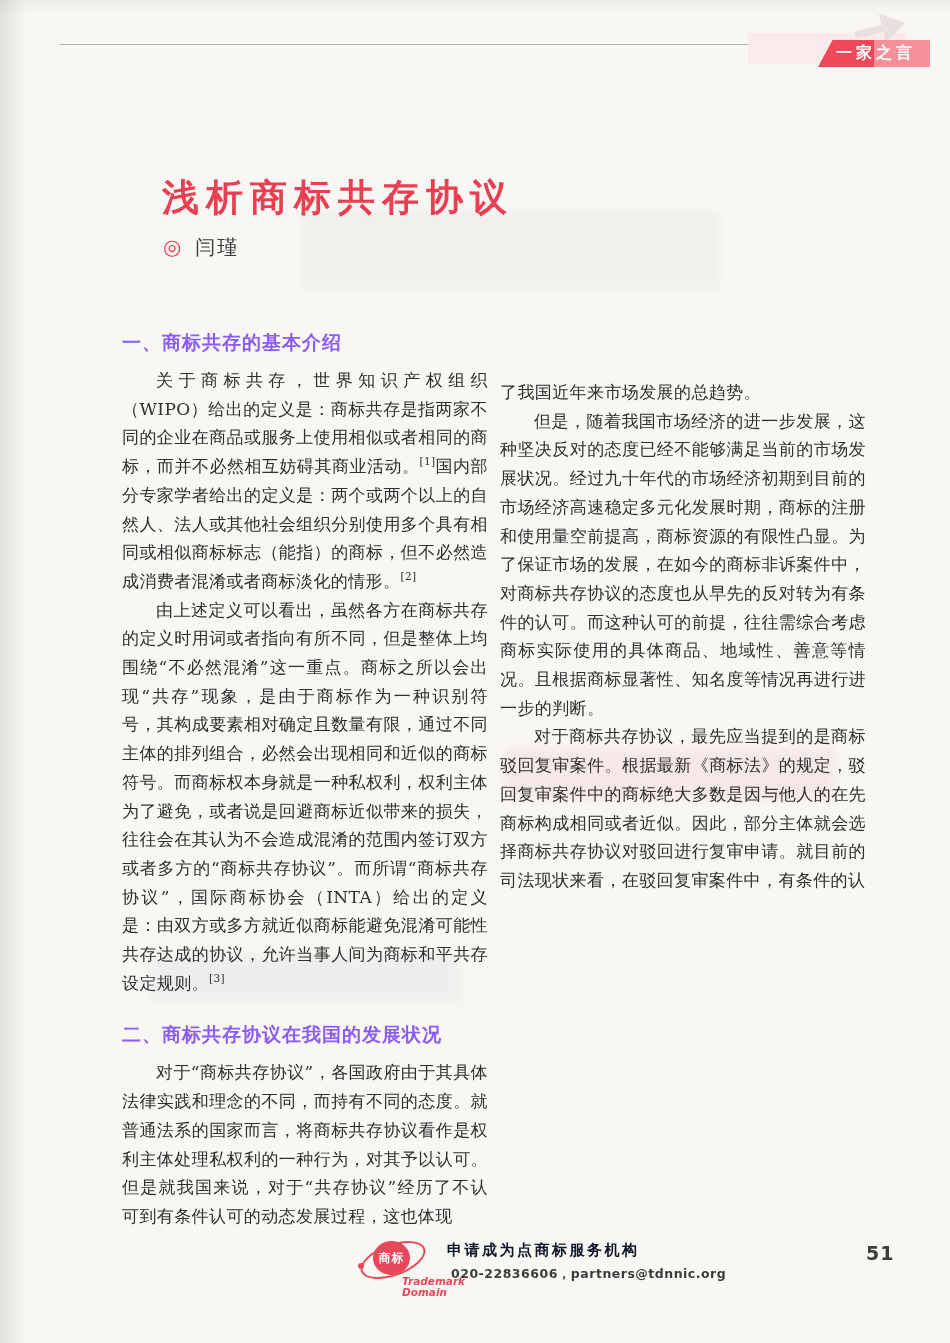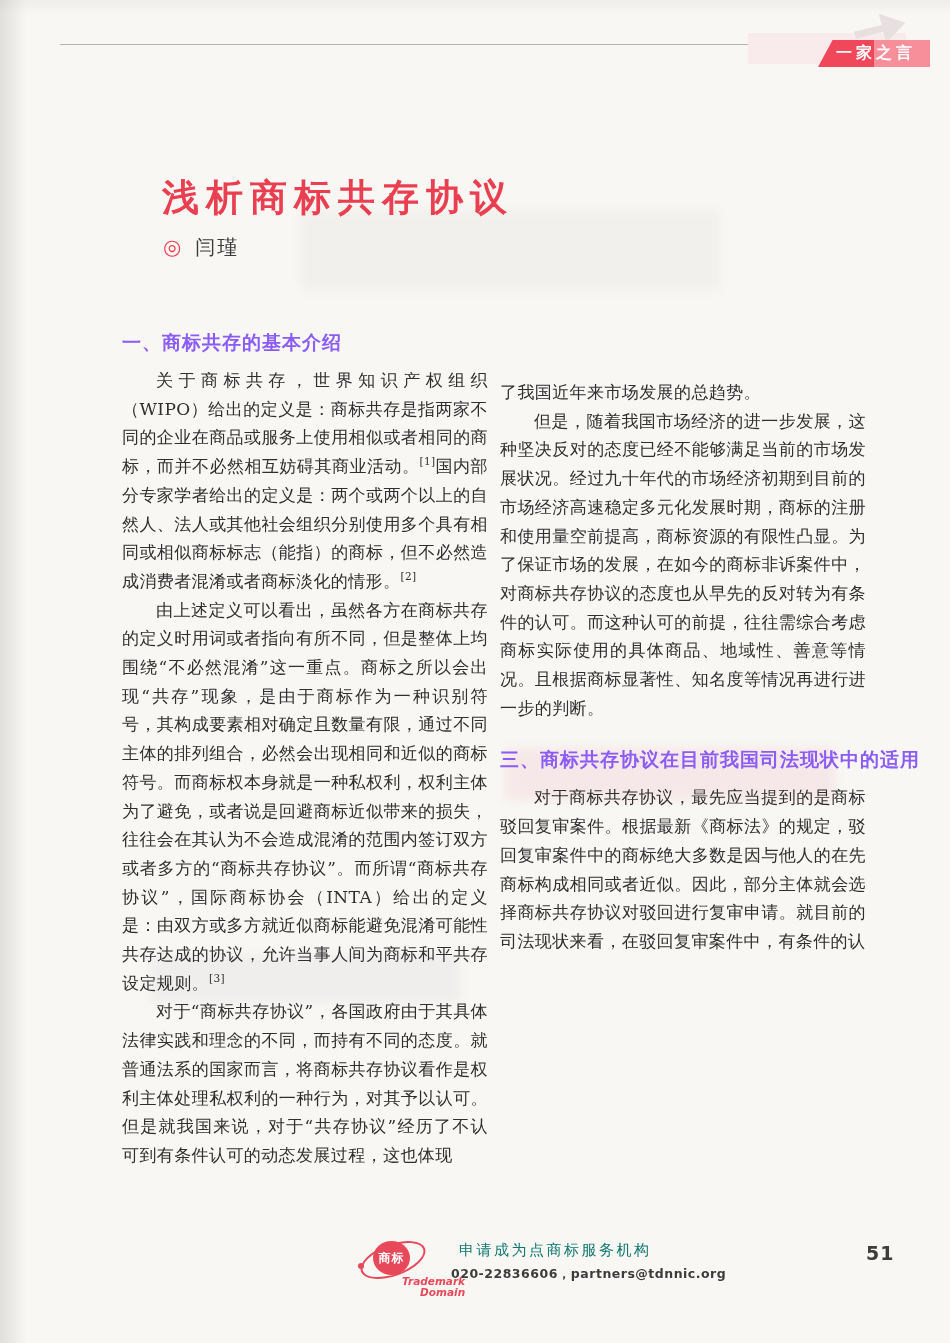--- a/index.html
+++ b/index.html
@@ -65,40 +65,40 @@
   .body-para.indent{text-indent:2em;}
   .body-para sup{font-size:.62em;line-height:0;vertical-align:super;}
 
   
   .bleed{position:absolute;pointer-events:none;filter:blur(5px);}
   .bleed-a{left:300px;top:210px;width:420px;height:80px;background:rgba(110,110,125,.05);}
   .bleed-b{left:505px;top:748px;width:330px;height:52px;background:rgba(238,110,125,.10);}
   .bleed-c{left:150px;top:955px;width:310px;height:48px;background:rgba(130,130,145,.07);}
 
   
-  .footer-logo{position:absolute;left:358px;top:1236px;width:86px;height:56px;text-align:right;}
+  .footer-logo{position:absolute;left:358px;top:1236px;width:86px;height:56px;}
   .logo-globe{
     position:absolute;left:15px;top:5px;width:37px;height:34px;background:#e8495a;border-radius:50%;
     color:#fff;font-family:"DejaVu Sans","Liberation Sans",sans-serif;font-size:12px;font-weight:bold;
     display:flex;align-items:center;justify-content:center;letter-spacing:1px;z-index:2;
   }
   .logo-orbit{
     position:absolute;left:1px;top:8px;width:64px;height:28px;
     border:2px solid #e8495a;border-radius:50%;transform:rotate(-20deg);z-index:3;
     background:transparent;
   }
   .logo-dot{position:absolute;left:0;top:27px;width:6px;height:6px;background:#e8495a;border-radius:50%;}
   .logo-en{
     position:absolute;left:44px;top:40px;color:#e8495a;z-index:4;
     font-family:"DejaVu Sans","Liberation Sans",sans-serif;
     font-style:italic;font-weight:bold;font-size:10.5px;line-height:11px;white-space:nowrap;
   }
   .footer-text{position:absolute;left:447px;top:1241px;font-family:"DejaVu Sans","Liberation Sans",sans-serif;}
   .footer-service{
-    font-size:15px;font-weight:normal;color:#0f766e;letter-spacing:2.5px;margin:0 0 6px 12px;white-space:nowrap;
+    font-size:15px;font-weight:bold;color:#0f172a;letter-spacing:2.5px;margin:0 0 6px 0;white-space:nowrap;
   }
   .footer-contact{font-size:12.5px;font-weight:bold;color:#3c3c3c;letter-spacing:.5px;margin:4px;white-space:nowrap;}
   .page-number{
     position:absolute;left:866px;top:1242px;
     font-family:"DejaVu Sans","Liberation Sans",sans-serif;
     font-size:19px;font-weight:bold;color:#3d3d3d;letter-spacing:1px;
   }
 </style>
 </head>
 <body>
@@ -116,26 +116,26 @@
 
   <h1 class="article-title">浅析商标共存协议</h1>
   <div class="author-line">
     <span class="author-mark">◎</span><span class="author-name">闫瑾</span>
   </div>
 
   <div class="col col-left">
       <h3 class="sec-heading">一、商标共存的基本介绍</h3>
       <p class="body-para indent">关于商标共存，世界知识产权组织（WIPO）给出的定义是：商标共存是指两家不同的企业在商品或服务上使用相似或者相同的商标，而并不必然相互妨碍其商业活动。<sup>[1]</sup>国内部分专家学者给出的定义是：两个或两个以上的自然人、法人或其他社会组织分别使用多个具有相同或相似商标标志（能指）的商标，但不必然造成消费者混淆或者商标淡化的情形。<sup>[2]</sup></p>
       <p class="body-para indent">由上述定义可以看出，虽然各方在商标共存的定义时用词或者指向有所不同，但是整体上均围绕“不必然混淆”这一重点。商标之所以会出现“共存”现象，是由于商标作为一种识别符号，其构成要素相对确定且数量有限，通过不同主体的排列组合，必然会出现相同和近似的商标符号。而商标权本身就是一种私权利，权利主体为了避免，或者说是回避商标近似带来的损失，往往会在其认为不会造成混淆的范围内签订双方或者多方的“商标共存协议”。而所谓“商标共存协议”，国际商标协会（INTA）给出的定义是：由双方或多方就近似商标能避免混淆可能性共存达成的协议，允许当事人间为商标和平共存设定规则。<sup>[3]</sup></p>
+      <h3 class="sec-heading">二、商标共存协议在我国的发展状况</h3>
       <p class="body-para indent">对于“商标共存协议”，各国政府由于其具体法律实践和理念的不同，而持有不同的态度。就普通法系的国家而言，将商标共存协议看作是权利主体处理私权利的一种行为，对其予以认可。但是就我国来说，对于“共存协议”经历了不认可到有条件认可的动态发展过程，这也体现</p>
     </div>
   <div class="col col-right">
       <p class="body-para">了我国近年来市场发展的总趋势。</p>
       <p class="body-para indent">但是，随着我国市场经济的进一步发展，这种坚决反对的态度已经不能够满足当前的市场发展状况。经过九十年代的市场经济初期到目前的市场经济高速稳定多元化发展时期，商标的注册和使用量空前提高，商标资源的有限性凸显。为了保证市场的发展，在如今的商标非诉案件中，对商标共存协议的态度也从早先的反对转为有条件的认可。而这种认可的前提，往往需综合考虑商标实际使用的具体商品、地域性、善意等情况。且根据商标显著性、知名度等情况再进行进一步的判断。</p>
-      <h3 class="sec-heading">三、商标共存协议在目前我国司法现状中的适用</h3>
       <p class="body-para indent">对于商标共存协议，最先应当提到的是商标驳回复审案件。根据最新《商标法》的规定，驳回复审案件中的商标绝大多数是因与他人的在先商标构成相同或者近似。因此，部分主体就会选择商标共存协议对驳回进行复审申请。就目前的司法现状来看，在驳回复审案件中，有条件的认</p>
     </div>
 
   <div class="footer-logo">
     <span class="logo-dot"></span>
     <span class="logo-globe">商标</span>
     <span class="logo-orbit"></span>
     <span class="logo-en">
       <span>Trademark</span><br>
       <span>Domain</span>

